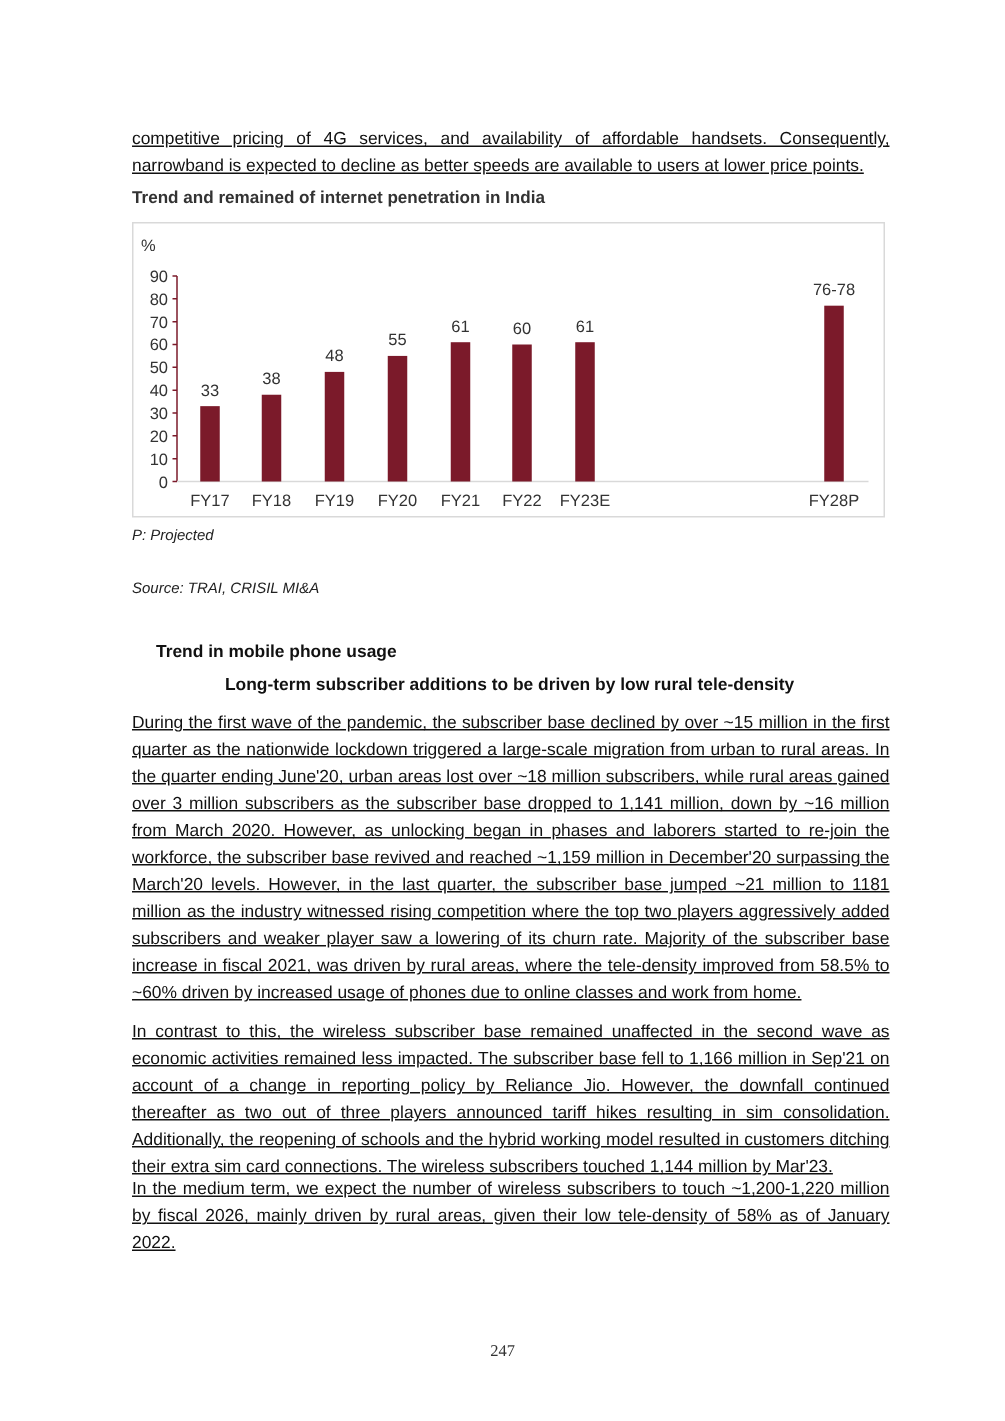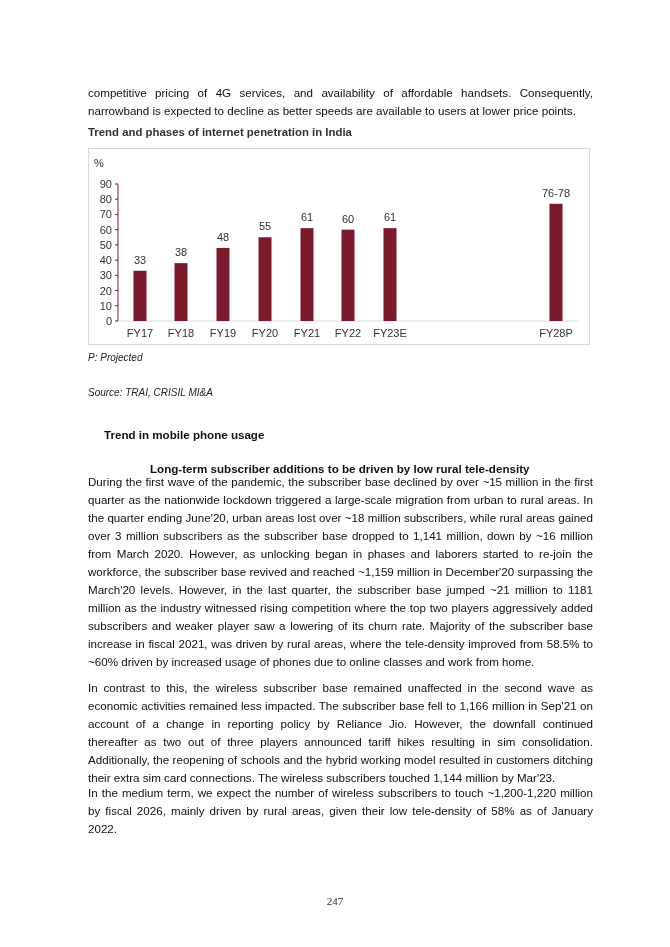--- a/index.html
+++ b/index.html
@@ -1,36 +1,36 @@
 <!DOCTYPE html>
 <html><head>
   <meta charset="utf-8">
   <style>
     html, body { margin: 0; padding: 0; background: #ffffff; }
     body { width: 670px; height: 947px; position: relative; overflow: hidden;
            font-family: "Liberation Sans", sans-serif; color: #111; }
     .para { position: absolute; left: 88px; width: 505px; font-size: 11.6px; line-height: 18px;
-            text-align: justify; margin: 0; }
+            text-align: justify; margin: 0; text-decoration: underline; }
     .lastline-left { text-align-last: left; }
     .heading { position: absolute; left: 88px; font-size: 11.6px; font-weight: bold; margin: 16px; }
     .chart-title { position: absolute; left: 88px; top: 126px; font-size: 11.4px; font-weight: bold; color: #333; }
     .chart-frame { position: absolute; left: 88px; top: 148px; width: 502px; height: 197px;
                    border: 1px solid #d9d9d9; box-sizing: border-box; }
     .chart-svg { position: absolute; left: 0; top: 0; }
     .note { position: absolute; left: 88px; font-size: 10px; font-style: italic; color: #222; line-height: 11px; }
     .page-num { position: absolute; left: 0; width: 670px; top: 895px; text-align: center;
                 font-family: "Liberation Serif", serif; font-size: 11px; color: #333; }
     .ylab, .xlab, .vlab { font-family: "Liberation Sans", sans-serif; fill: #333; }
   </style>
 </head>
 <body>
 
 <p class="para lastline-left" style="top:84px;">competitive pricing of 4G services, and availability of affordable handsets. Consequently, narrowband is expected to decline as better speeds are available to users at lower price points.</p>
 
-<div class="chart-title">Trend and phases of internet penetration in India</div>
+<div class="chart-title">Trend and remained of internet penetration in India</div>
 
 <div class="chart-frame">
   <svg class="chart-svg" id="chart-svg" width="502" height="197">
       <text x="5" y="18" font-size="11" class="ylab">%</text>
       <line x1="29" y1="35" x2="29" y2="172" stroke="#7b1a2a" stroke-width="1"></line>
       <line x1="26" y1="172" x2="29" y2="172" stroke="#7b1a2a" stroke-width="1"></line>
       <text x="23" y="176" font-size="11" text-anchor="end" class="ylab">0</text>
       <line x1="26" y1="156.77777777777777" x2="29" y2="156.77777777777777" stroke="#7b1a2a" stroke-width="1"></line>
       <text x="23" y="160.77777777777777" font-size="11" text-anchor="end" class="ylab">10</text>
       <line x1="26" y1="141.55555555555554" x2="29" y2="141.55555555555554" stroke="#7b1a2a" stroke-width="1"></line>
@@ -74,19 +74,19 @@
       <rect x="460.5" y="54.78888888888889" width="13" height="117.21111111111111" fill="#7b1a2a"></rect>
       <text x="467" y="47.78888888888889" font-size="11" text-anchor="middle" class="vlab">76-78</text>
       <text x="467" y="188" font-size="11" text-anchor="middle" class="xlab">FY28P</text>
     </svg>
 </div>
 
 <div class="note" style="top:352px;">P: Projected</div>
 <div class="note" style="top:363px;margin-top:24px;">Source: TRAI, CRISIL MI&amp;A</div>
 
 <div class="heading" style="top:412px;">Trend in mobile phone usage</div>
-<div class="heading" style="top:446px;padding-left:46px;">Long-term subscriber additions to be driven by low rural tele-density</div>
+<div class="heading" style="top:434px;padding-left:46px;">Long-term subscriber additions to be driven by low rural tele-density</div>
 
 <p class="para lastline-left" style="top:473px;">During the first wave of the pandemic, the subscriber base declined by over ~15 million in the first quarter as the nationwide lockdown triggered a large-scale migration from urban to rural areas. In the quarter ending June'20, urban areas lost over ~18 million subscribers, while rural areas gained over 3 million subscribers as the subscriber base dropped to 1,141 million, down by ~16 million from March 2020. However, as unlocking began in phases and laborers started to re-join the workforce, the subscriber base revived and reached ~1,159 million in December'20 surpassing the March'20 levels. However, in the last quarter, the subscriber base jumped ~21 million to 1181 million as the industry witnessed rising competition where the top two players aggressively added subscribers and weaker player saw a lowering of its churn rate. Majority of the subscriber base increase in fiscal 2021, was driven by rural areas, where the tele-density improved from 58.5% to ~60% driven by increased usage of phones due to online classes and work from home.</p>
 <p class="para lastline-left" style="top:679px;">In contrast to this, the wireless subscriber base remained unaffected in the second wave as economic activities remained less impacted. The subscriber base fell to 1,166 million in Sep'21 on account of a change in reporting policy by Reliance Jio. However, the downfall continued thereafter as two out of three players announced tariff hikes resulting in sim consolidation. Additionally, the reopening of schools and the hybrid working model resulted in customers ditching their extra sim card connections. The wireless subscribers touched 1,144 million by Mar'23.</p>
 <p class="para lastline-left" style="top:784px;">In the medium term, we expect the number of wireless subscribers to touch ~1,200-1,220 million by fiscal 2026, mainly driven by rural areas, given their low tele-density of 58% as of January 2022.</p>
 
 <div class="page-num">247</div>
 
 </body></html>

